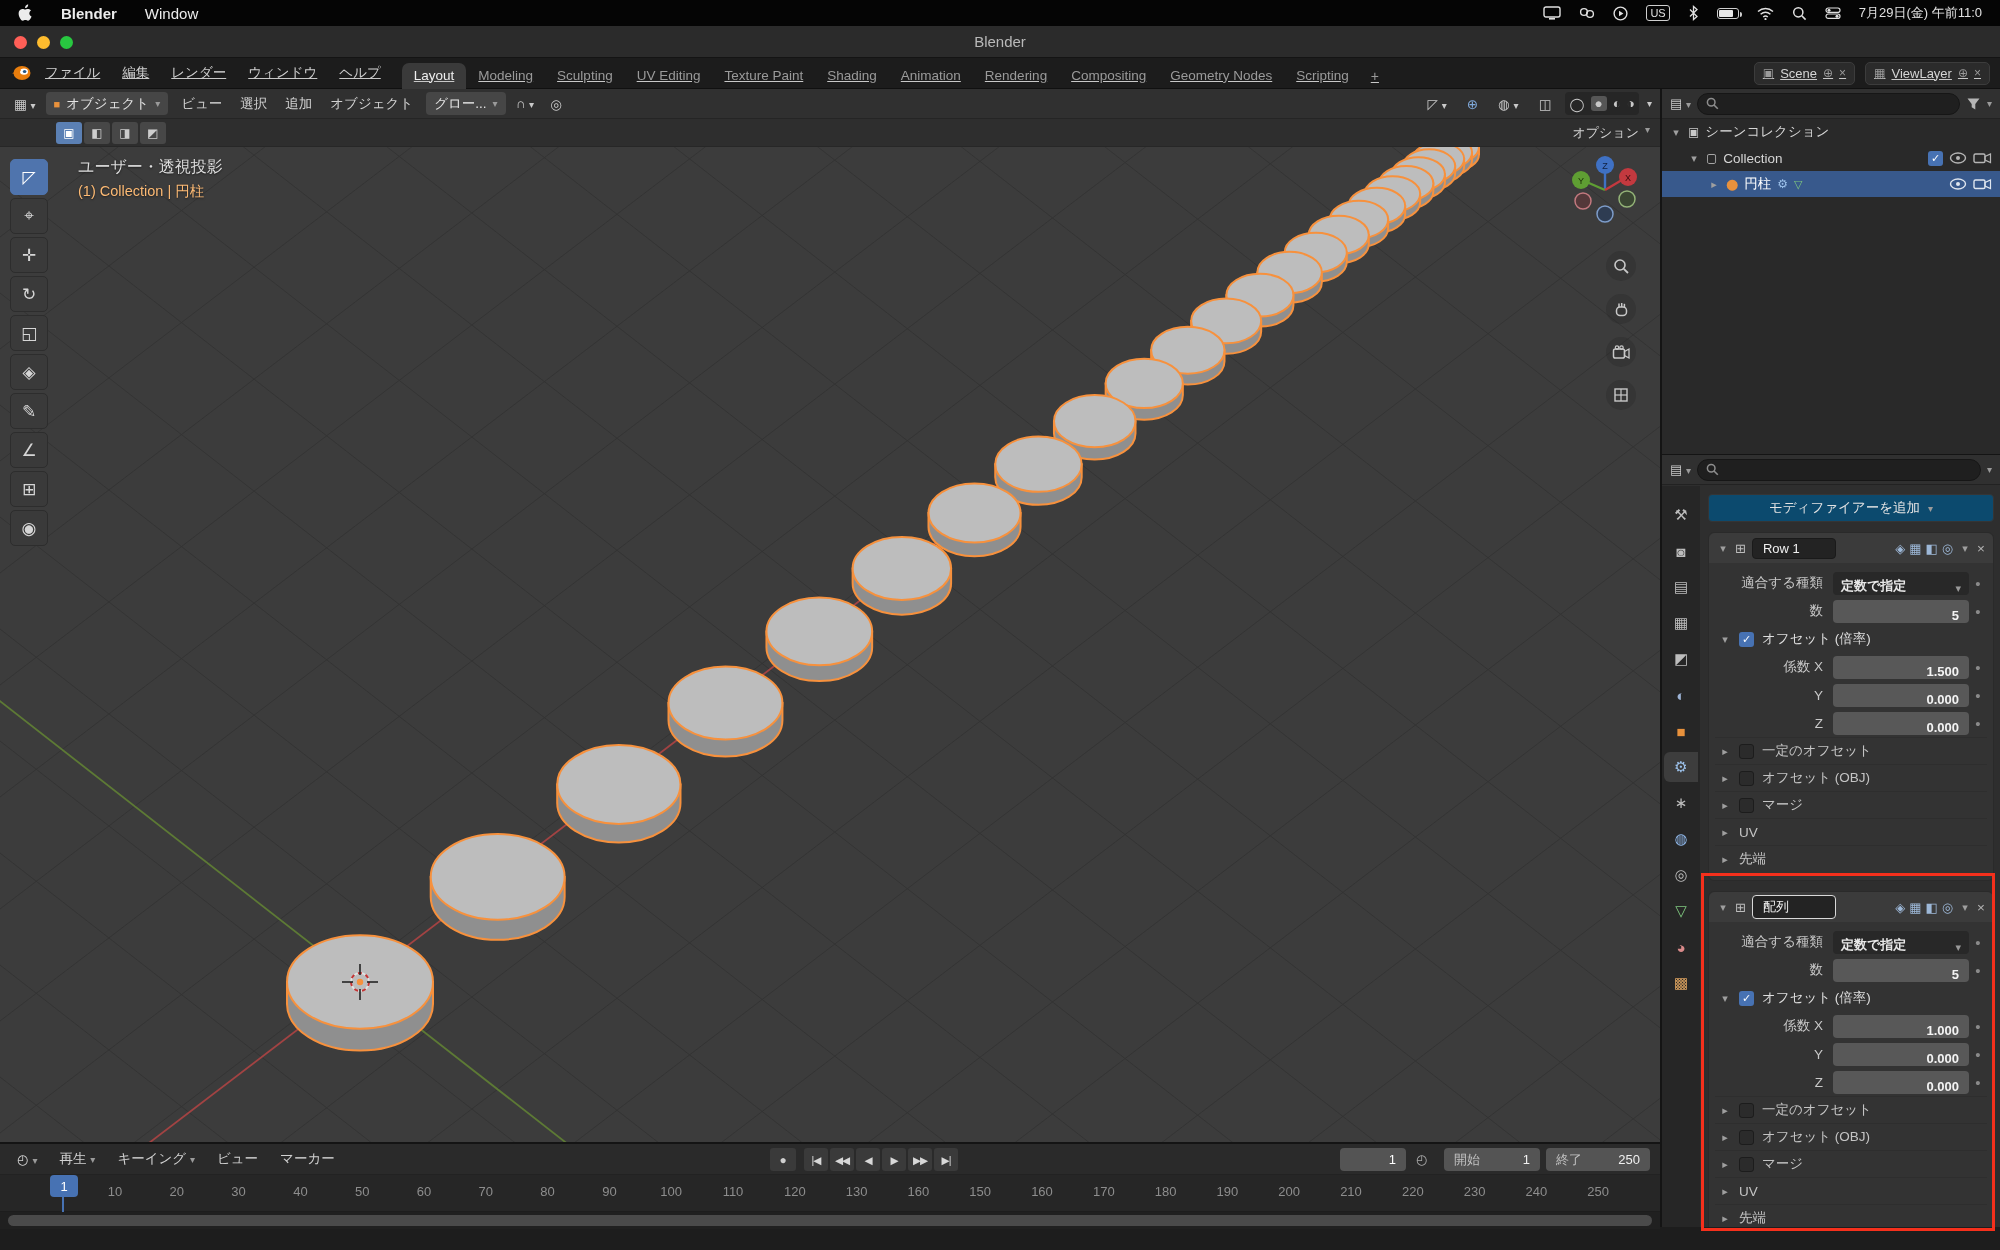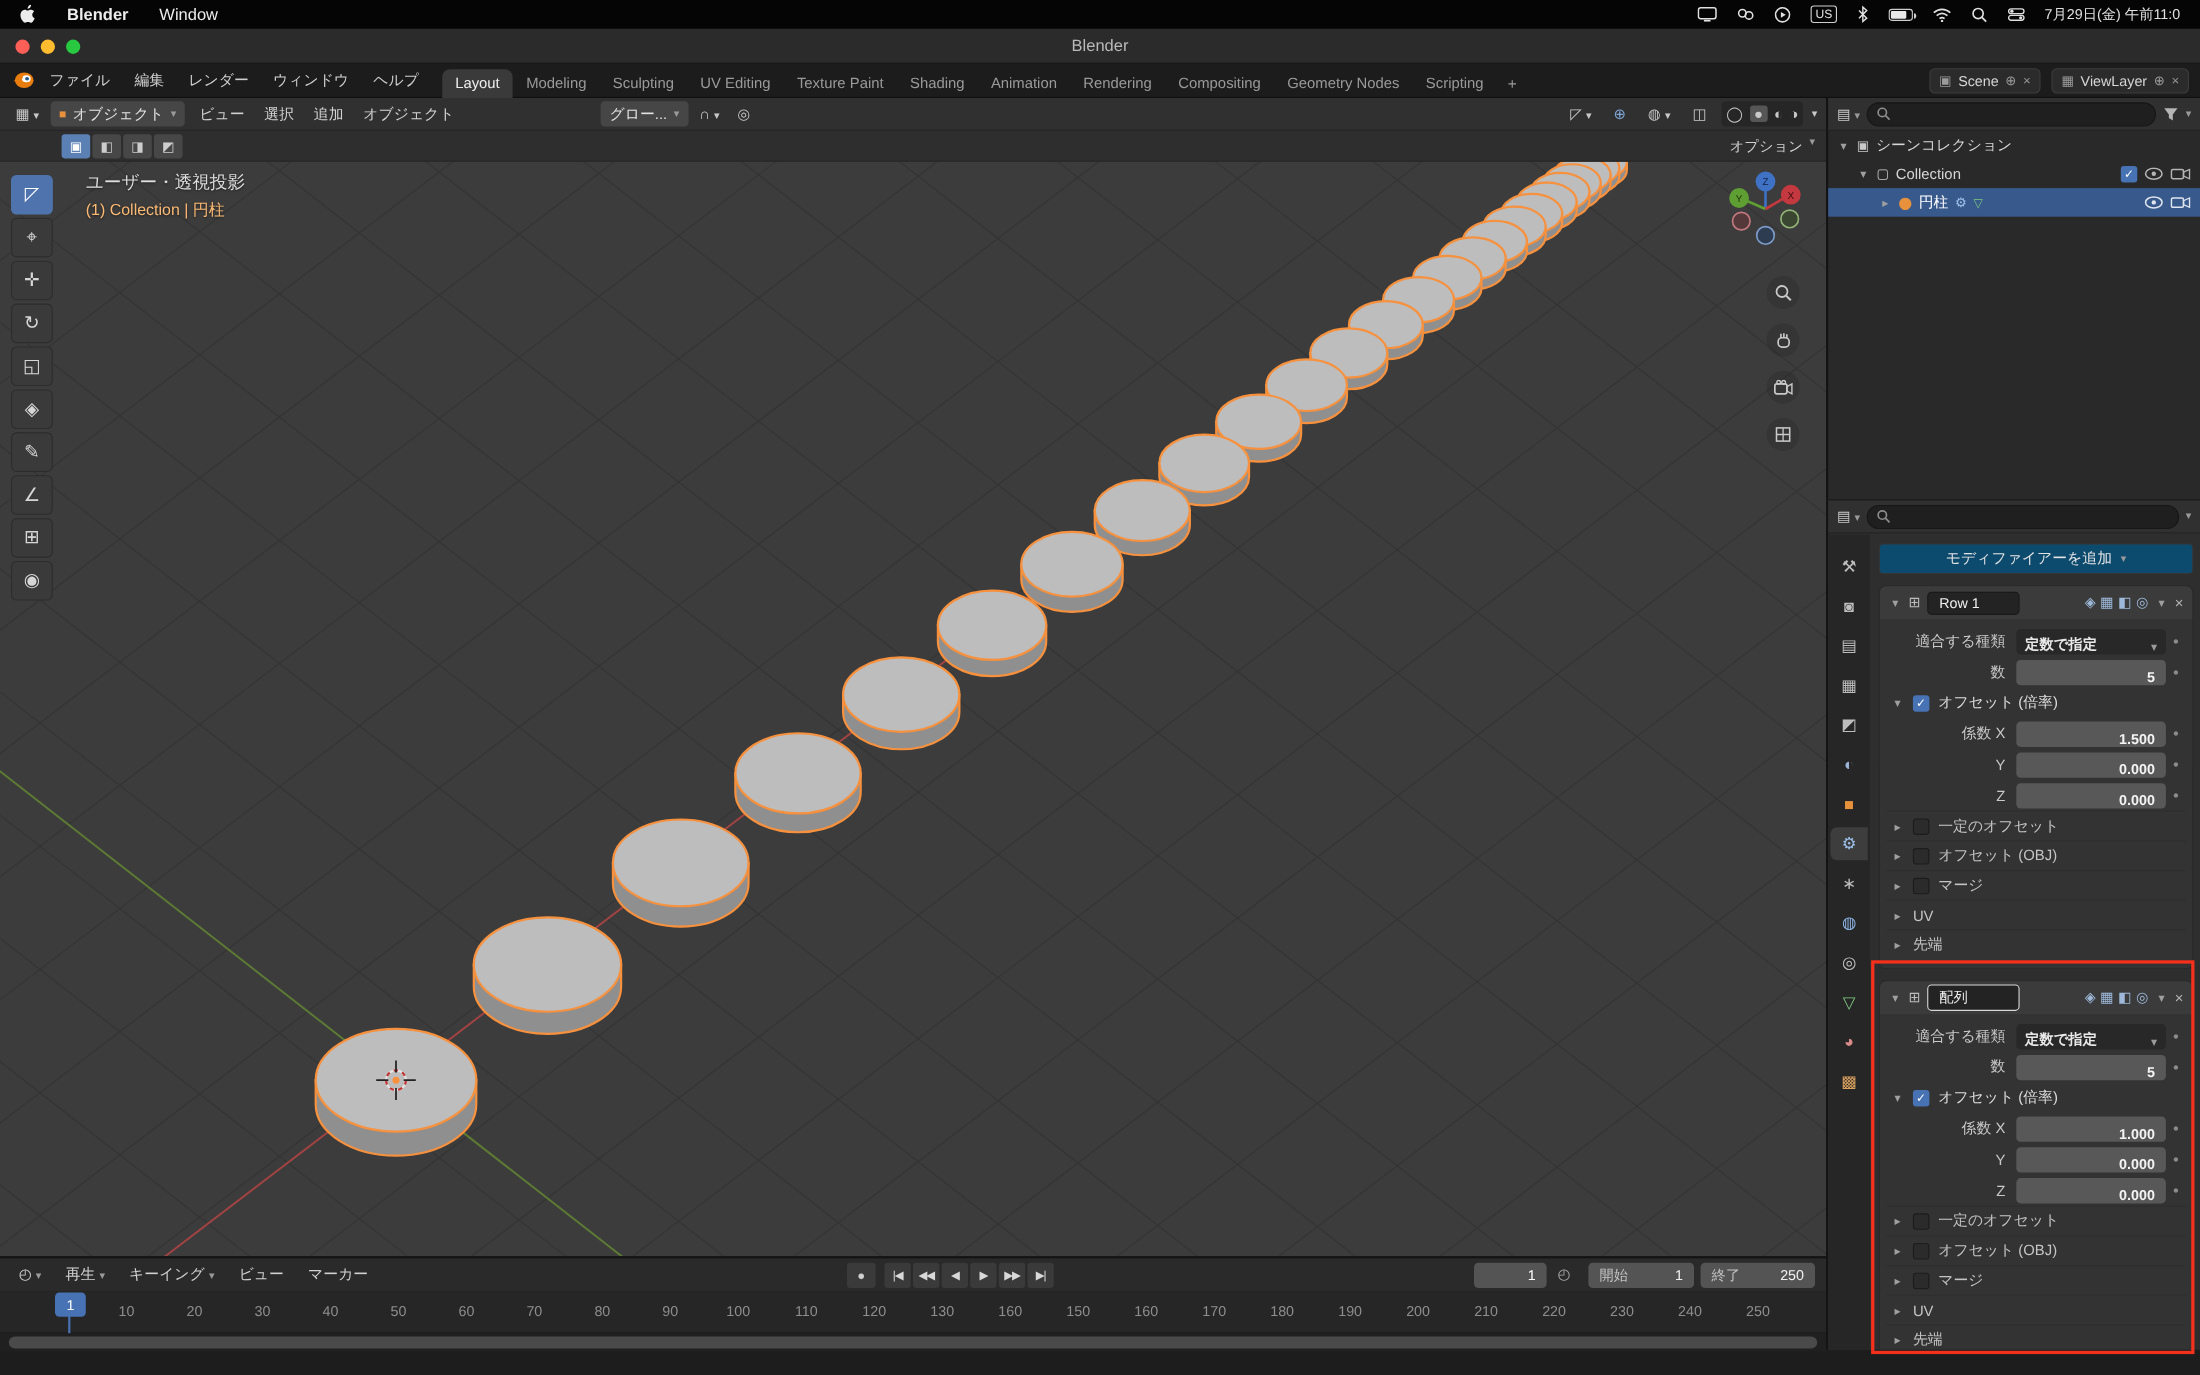--- a/index.html
+++ b/index.html
@@ -15,21 +15,21 @@
   .battery::before{content:'';position:absolute;left:1px;top:1px;bottom:1px;width:14px;background:#e8e8e8;border-radius:1px;}
   .battery::after{content:'';position:absolute;right:-4px;top:3px;width:2px;height:5px;background:#cfcfcf;border-radius:0 2px 2px 0;}
 
   
   .titlebar{position:absolute;left:0;top:26px;width:2000px;height:32px;background:#2b2b2b;border-bottom:1px solid #141414;z-index:55;}
   .tl{position:absolute;left:14px;top:10px;display:flex;gap:10px;}
   .tl span{width:13px;height:13px;border-radius:50%;display:block;}
   .win-title{position:absolute;left:0;top:0;width:100%;height:32px;line-height:32px;text-align:center;color:#b9b9b9;font-size:15px;}
 
   
-  .topbar{position:absolute;left:0;top:58px;width:2000px;height:31px;background:#1c1c1c;display:flex;align-items:center;padding:0 10px;gap:2px;z-index:54;border-bottom:1px solid #101010;}
+  .topbar{position:absolute;left:0;top:58px;width:2000px;height:31px;background:#1c1c1c;display:flex;align-items:center;padding:0 10px;gap:2px;z-index:54;border-bottom:1px solid #101010;text-decoration:underline;}
   .tb-menu{padding:3px 11px;border-radius:4px;color:#cfcfcf;font-size:13.5px;}
   .ws-tabs{display:flex;align-items:flex-end;height:31px;margin-left:8px;}
   .ws-tab{padding:5px 12px 6px;font-size:13.5px;color:#9a9a9a;border-radius:7px 7px 0 0;}
   .ws-tab.active{background:#3a3a3a;color:#efefef;}
   .ws-add{padding:5px 10px;color:#9a9a9a;font-size:14px;}
   .tb-right{margin-left:auto;display:flex;gap:10px;align-items:center;}
   .id-field{display:flex;align-items:center;gap:6px;background:#2b2b2b;border:1px solid #3c3c3c;border-radius:5px;height:23px;padding:0 8px;font-size:13px;color:#d5d5d5;}
   .id-field .gl{color:#9a9a9a;font-size:12px;}
 
   
@@ -387,21 +387,21 @@
         <span style="color:#e8913c;font-size:11px">■</span>
         <span>オブジェクト</span>
         <span style="font-size:10px;color:#9a9a9a">▾</span>
       </div>
       <div style="display:flex">
           <div class="vp-menu">ビュー</div>
           <div class="vp-menu">選択</div>
           <div class="vp-menu">追加</div>
           <div class="vp-menu">オブジェクト</div>
         </div>
-      <div class="vp-drop" style="margin-left:120px">
+      <div class="vp-drop" style="">
         <span>グロー...</span>
         <span style="font-size:10px;color:#9a9a9a">▾</span>
       </div>
       <span class="vp-iconbtn"><span>∩</span> <span style="font-size:10px">▾</span></span>
       <span class="vp-iconbtn">◎</span>
       <div style="margin-left:auto;display:flex;align-items:center;gap:8px">
         <span class="vp-iconbtn">◸ <span style="font-size:10px">▾</span></span>
         <span class="vp-iconbtn" style="color:#7fa8d9">⊕</span>
         <span class="vp-iconbtn">◍ <span style="font-size:10px">▾</span></span>
         <span class="vp-iconbtn">◫</span>

